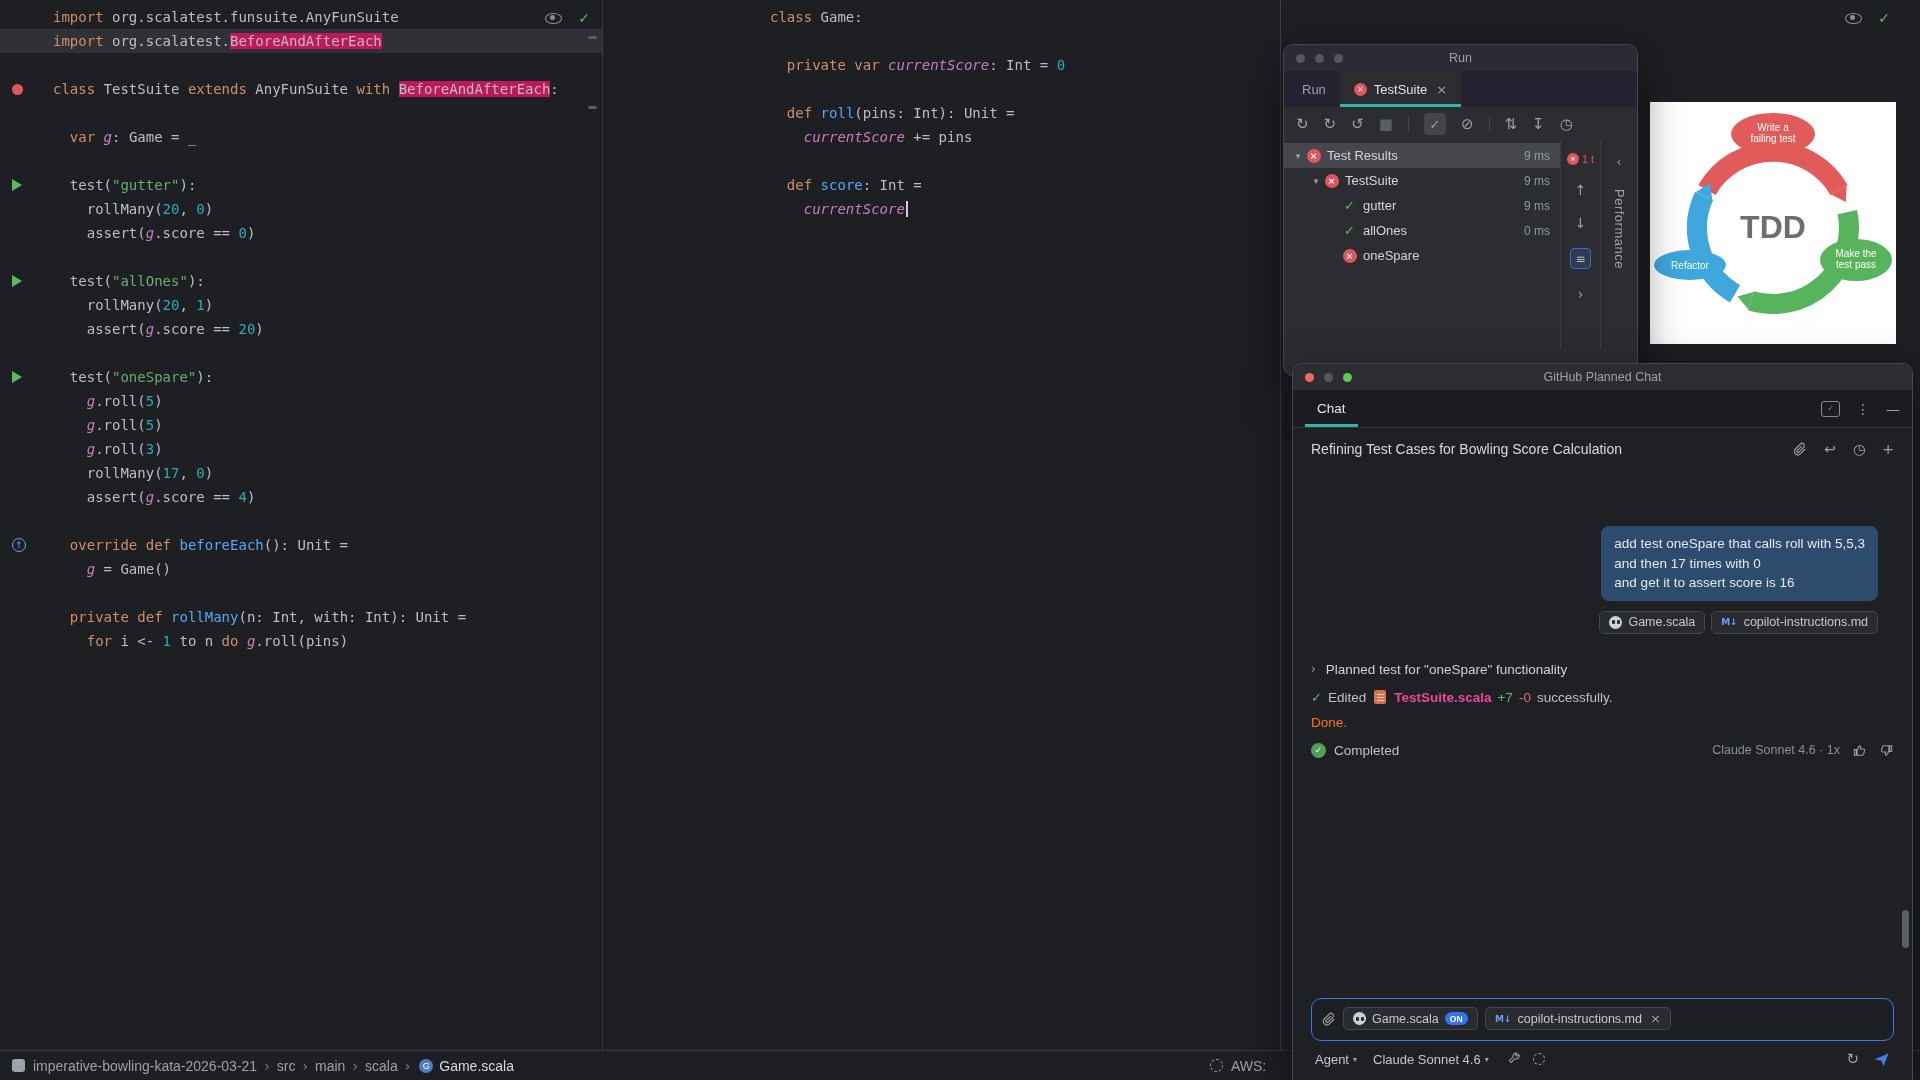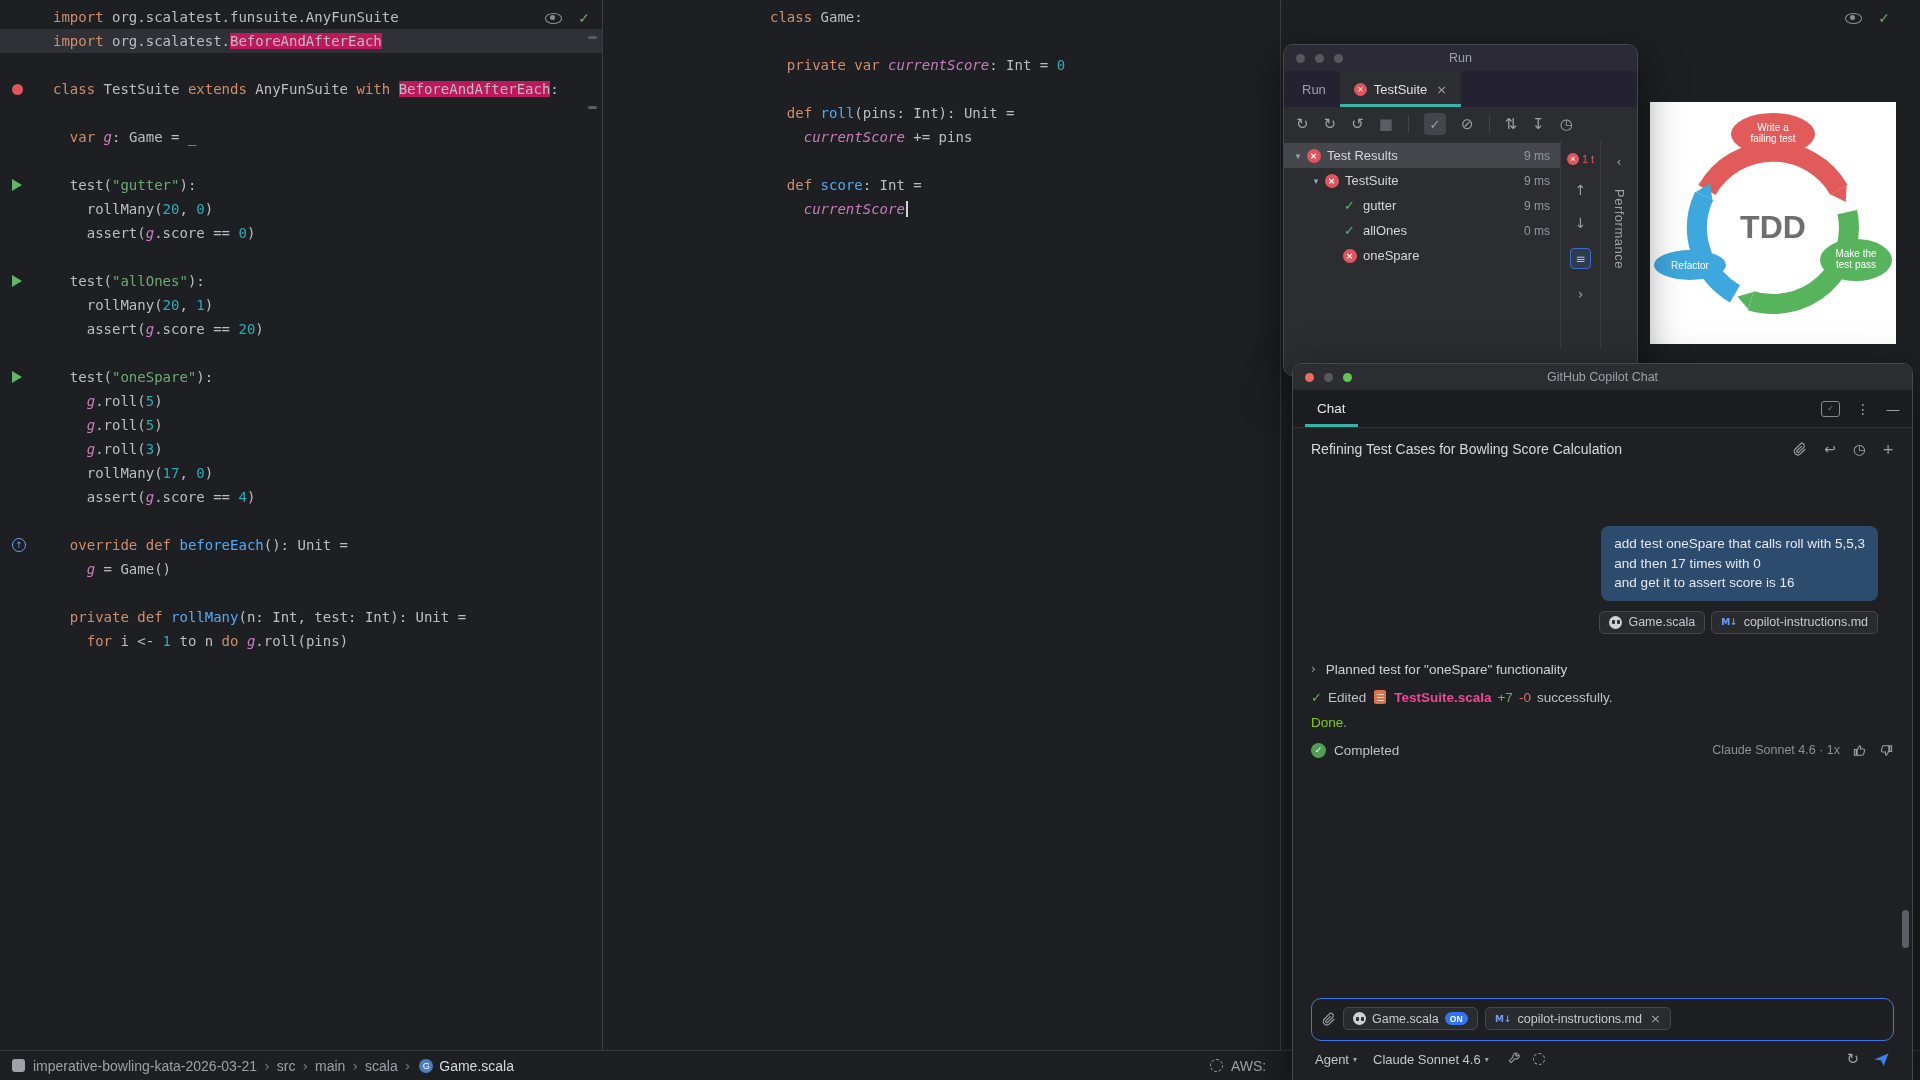--- a/index.html
+++ b/index.html
@@ -106,21 +106,21 @@
 .copilot-ic::after{content:"";position:absolute;left:3px;top:4.5px;width:3px;height:4px;background:#2b2d30;border-radius:1px;box-shadow:5px 0 0 #2b2d30}
 .md-ic{font-size:9px;color:#6c9ef8;font-weight:bold}
 .plan-row{margin-top:28px;display:flex;align-items:center;gap:10px;font-size:13.5px;color:#ced2d8}
 .plan-chev{color:#9da0a8;font-size:12px}
 .edit-row{margin-top:13px;display:flex;align-items:center;gap:6px;font-size:13.5px;color:#bcc0c7}
 .edit-check{color:#6aab73;font-size:13px}
 .doc-ic{width:12px;height:14px;background:#d9734f;border-radius:2px;position:relative;margin:0 2px}
 .doc-ic::after{content:"";position:absolute;left:2.5px;top:3.5px;width:7px;height:1.5px;background:#f4d9cd;box-shadow:0 3px 0 #f4d9cd,0 6px 0 #f4d9cd}
 .edit-file{color:#ec4899;font-weight:bold}
 .added{color:#5fb865}.removed{color:#e06c6c}
-.done-row{margin-top:10px;font-size:13.5px;color:#84cc16}
+.done-row{margin-top:10px;font-size:13.5px;color:#f97316}
 .comp-row{margin-top:13px;display:flex;align-items:center;gap:8px;font-size:13.5px;color:#bcc0c7}
 .comp-ic{width:15px;height:15px;border-radius:50%;background:#4f9f55;color:#fff;font-size:9px;line-height:15px;text-align:center}
 .comp-right{margin-left:auto;display:flex;align-items:center;gap:12px;color:#8b8f97;font-size:12.5px}
 .scroll-thumb{position:absolute;right:3px;top:546px;width:7px;height:38px;border-radius:4px;background:#5b5e64}
 .input-wrap{position:absolute;left:18px;right:18px;bottom:16px}
 .input-box{border:1.5px solid #3f74f0;border-radius:10px;background:#1e1f22;padding:8px 10px 10px}
 .in-row1{display:flex;align-items:center;gap:7px}
 .in-row2{margin-top:9px;font-size:13.5px;color:#dfe1e5}
 .sel{background:#2a62cf;color:#fff;padding:1px 0}
 .on-badge{background:#3574f0;color:#fff;font-size:8.5px;font-weight:bold;padding:1.5px 5px;border-radius:7px;letter-spacing:.3px}
@@ -161,21 +161,21 @@
         <div class="code-line"><span class="gut"><span class="gi-play glyph"></span></span><span class="ct"><span class="tk-pl">  test(</span><span class="tk-str">"oneSpare"</span><span class="tk-pl">):</span></span></div>
         <div class="code-line"><span class="gut"></span><span class="ct"><span class="tk-pl">    </span><span class="tk-fld">g</span><span class="tk-pl">.roll(</span><span class="tk-num">5</span><span class="tk-pl">)</span></span></div>
         <div class="code-line"><span class="gut"></span><span class="ct"><span class="tk-pl">    </span><span class="tk-fld">g</span><span class="tk-pl">.roll(</span><span class="tk-num">5</span><span class="tk-pl">)</span></span></div>
         <div class="code-line"><span class="gut"></span><span class="ct"><span class="tk-pl">    </span><span class="tk-fld">g</span><span class="tk-pl">.roll(</span><span class="tk-num">3</span><span class="tk-pl">)</span></span></div>
         <div class="code-line"><span class="gut"></span><span class="ct"><span class="tk-pl">    rollMany(</span><span class="tk-num">17</span><span class="tk-pl">, </span><span class="tk-num">0</span><span class="tk-pl">)</span></span></div>
         <div class="code-line"><span class="gut"></span><span class="ct"><span class="tk-pl">    assert(</span><span class="tk-fld">g</span><span class="tk-pl">.score == </span><span class="tk-num">4</span><span class="tk-pl">)</span></span></div>
         <div class="code-line"><span class="gut"></span><span class="ct"></span></div>
         <div class="code-line"><span class="gut"><span class="gi-ovr glyph">↑</span></span><span class="ct"><span class="tk-pl">  </span><span class="tk-kw">override</span><span class="tk-pl"> </span><span class="tk-kw">def</span><span class="tk-pl"> </span><span class="tk-fn">beforeEach</span><span class="tk-pl">(): Unit =</span></span></div>
         <div class="code-line"><span class="gut"></span><span class="ct"><span class="tk-pl">    </span><span class="tk-fld">g</span><span class="tk-pl"> = Game()</span></span></div>
         <div class="code-line"><span class="gut"></span><span class="ct"></span></div>
-        <div class="code-line"><span class="gut"></span><span class="ct"><span class="tk-pl">  </span><span class="tk-kw">private</span><span class="tk-pl"> </span><span class="tk-kw">def</span><span class="tk-pl"> </span><span class="tk-fn">rollMany</span><span class="tk-pl">(n: Int, test: Int): Unit =</span></span></div>
+        <div class="code-line"><span class="gut"></span><span class="ct"><span class="tk-pl">  </span><span class="tk-kw">private</span><span class="tk-pl"> </span><span class="tk-kw">def</span><span class="tk-pl"> </span><span class="tk-fn">rollMany</span><span class="tk-pl">(n: Int, with: Int): Unit =</span></span></div>
         <div class="code-line"><span class="gut"></span><span class="ct"><span class="tk-pl">    </span><span class="tk-kw">for</span><span class="tk-pl"> i &lt;- </span><span class="tk-num">1</span><span class="tk-pl"> to n </span><span class="tk-kw">do</span><span class="tk-pl"> </span><span class="tk-fld">g</span><span class="tk-pl">.roll(pins)</span></span></div>
       </div>
     <div class="marker m1"></div>
     <div class="marker m2"></div>
   </section>
   <div class="vdiv d1"></div>
 
   <section class="pane pane-middle">
     <div class="code" id="code-middle">
         <div class="code-line"><span class="gut"></span><span class="ct"><span class="tk-kw">class</span><span class="tk-pl"> Game:</span></span></div>
@@ -327,21 +327,21 @@
     </div>
   </div>
 
   <div class="chatwin">
     <div class="titlebar cw-title">
       <span class="dots">
         <span class="dot red"></span>
         <span class="dot"></span>
         <span class="dot green"></span>
       </span>
-      <span class="win-t">GitHub Copilot Chat</span>
+      <span class="win-t">GitHub Planned Chat</span>
     </div>
     <div class="cw-tabs">
       <span class="cw-tab">Chat</span>
       <span class="cw-tabicons">
         <span class="layout-ic glyph">✓</span>
         <span class="glyph">⋮</span>
         <span class="glyph">—</span>
       </span>
     </div>
     <div class="cw-body">

